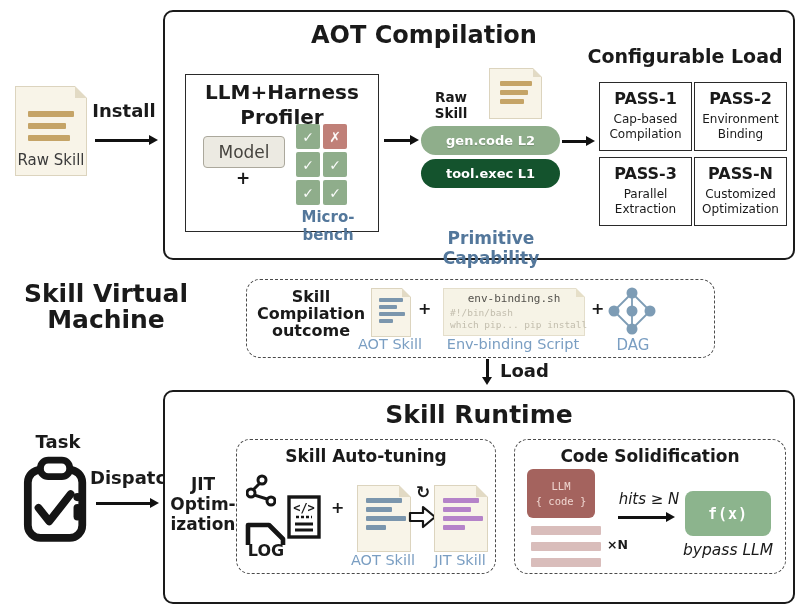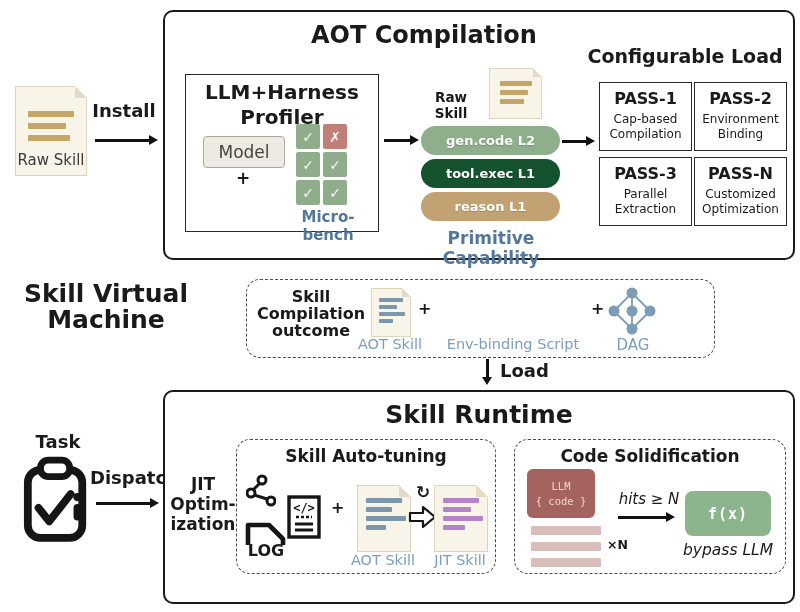--- a/index.html
+++ b/index.html
@@ -94,21 +94,20 @@
     <div class="arr" style="left:219px;top:127px;width:26px;"></div>
 
     <div class="abs b ctr" style="left:253px;top:77px;width:66px;font-size:13.5px;">Raw Skill</div>
     <div class="doc fold9" style="left:324px;top:56px;width:51px;height:49px;">
       <div class="bar" style="left:10px;top:12px;width:32px;height:5px;"></div>
       <div class="bar" style="left:10px;top:21px;width:28px;height:5px;"></div>
       <div class="bar" style="left:10px;top:30px;width:24px;height:5px;"></div>
     </div>
     <div class="pill pill-green" style="top:114px;">gen.code L2</div>
     <div class="pill pill-blue" style="top:147px;">tool.exec L1</div>
-    <div class="pill pill-tan" style="top:180px;">reason L1</div>
     <div class="abs bluebold ctr" style="left:242px;top:216px;width:168px;font-size:17px;">Primitive Capability</div>
 
     <div class="arr" style="left:397px;top:128px;width:24px;"></div>
 
     <div class="pass" style="left:434px;top:70px;">
       <div class="pt">PASS-1</div>
       <div class="pd"><span>Cap-based</span><br>
       <span>Compilation</span></div>
     </div>
     <div class="pass" style="left:529px;top:70px;">
@@ -141,20 +140,25 @@
     </div>
     <div class="doc fold9" style="left:124px;top:8px;width:38px;height:47px;">
       <div class="bar blue" style="left:7px;top:9px;width:24px;height:4px;"></div>
       <div class="bar blue" style="left:7px;top:16px;width:18px;height:4px;"></div>
       <div class="bar blue" style="left:7px;top:23px;width:26px;height:4px;"></div>
       <div class="bar blue" style="left:7px;top:30px;width:14px;height:4px;"></div>
     </div>
     <div class="abs bluelabel" style="left:107px;top:56px;width:72px;">AOT Skill</div>
     <div class="abs b" style="left:171px;top:19px;font-size:16px;">+</div>
 
+    <div class="note" style="left:196px;top:8px;width:140px;height:46px;">
+      <div class="abs mono ctr" style="left:0;right:0;top:3px;font-size:11px;color:#53514C;">env-binding.sh</div>
+      <div class="abs mono" style="left:6px;top:18px;font-size:9.5px;color:#C2BDAD;white-space:nowrap;">#!/bin/bash</div>
+      <div class="abs mono" style="left:6px;top:30px;font-size:9.5px;color:#C2BDAD;white-space:nowrap;">which pip... pip install</div>
+    </div>
     <div class="abs bluelabel" style="left:186px;top:56px;width:160px;">Env-binding Script</div>
     <div class="abs b" style="left:344px;top:19px;font-size:16px;">+</div>
 
     <div class="abs" style="left:360px;top:6px;">
       <svg width="50" height="50" viewBox="0 0 50 50">
         <g stroke="#7D9CB5" stroke-width="1.8">
           <line x1="25" y1="7" x2="7" y2="25"></line>
             <line x1="25" y1="7" x2="43" y2="25"></line>
           <line x1="25" y1="7" x2="25" y2="25"></line>
             <line x1="7" y1="25" x2="25" y2="43"></line>

